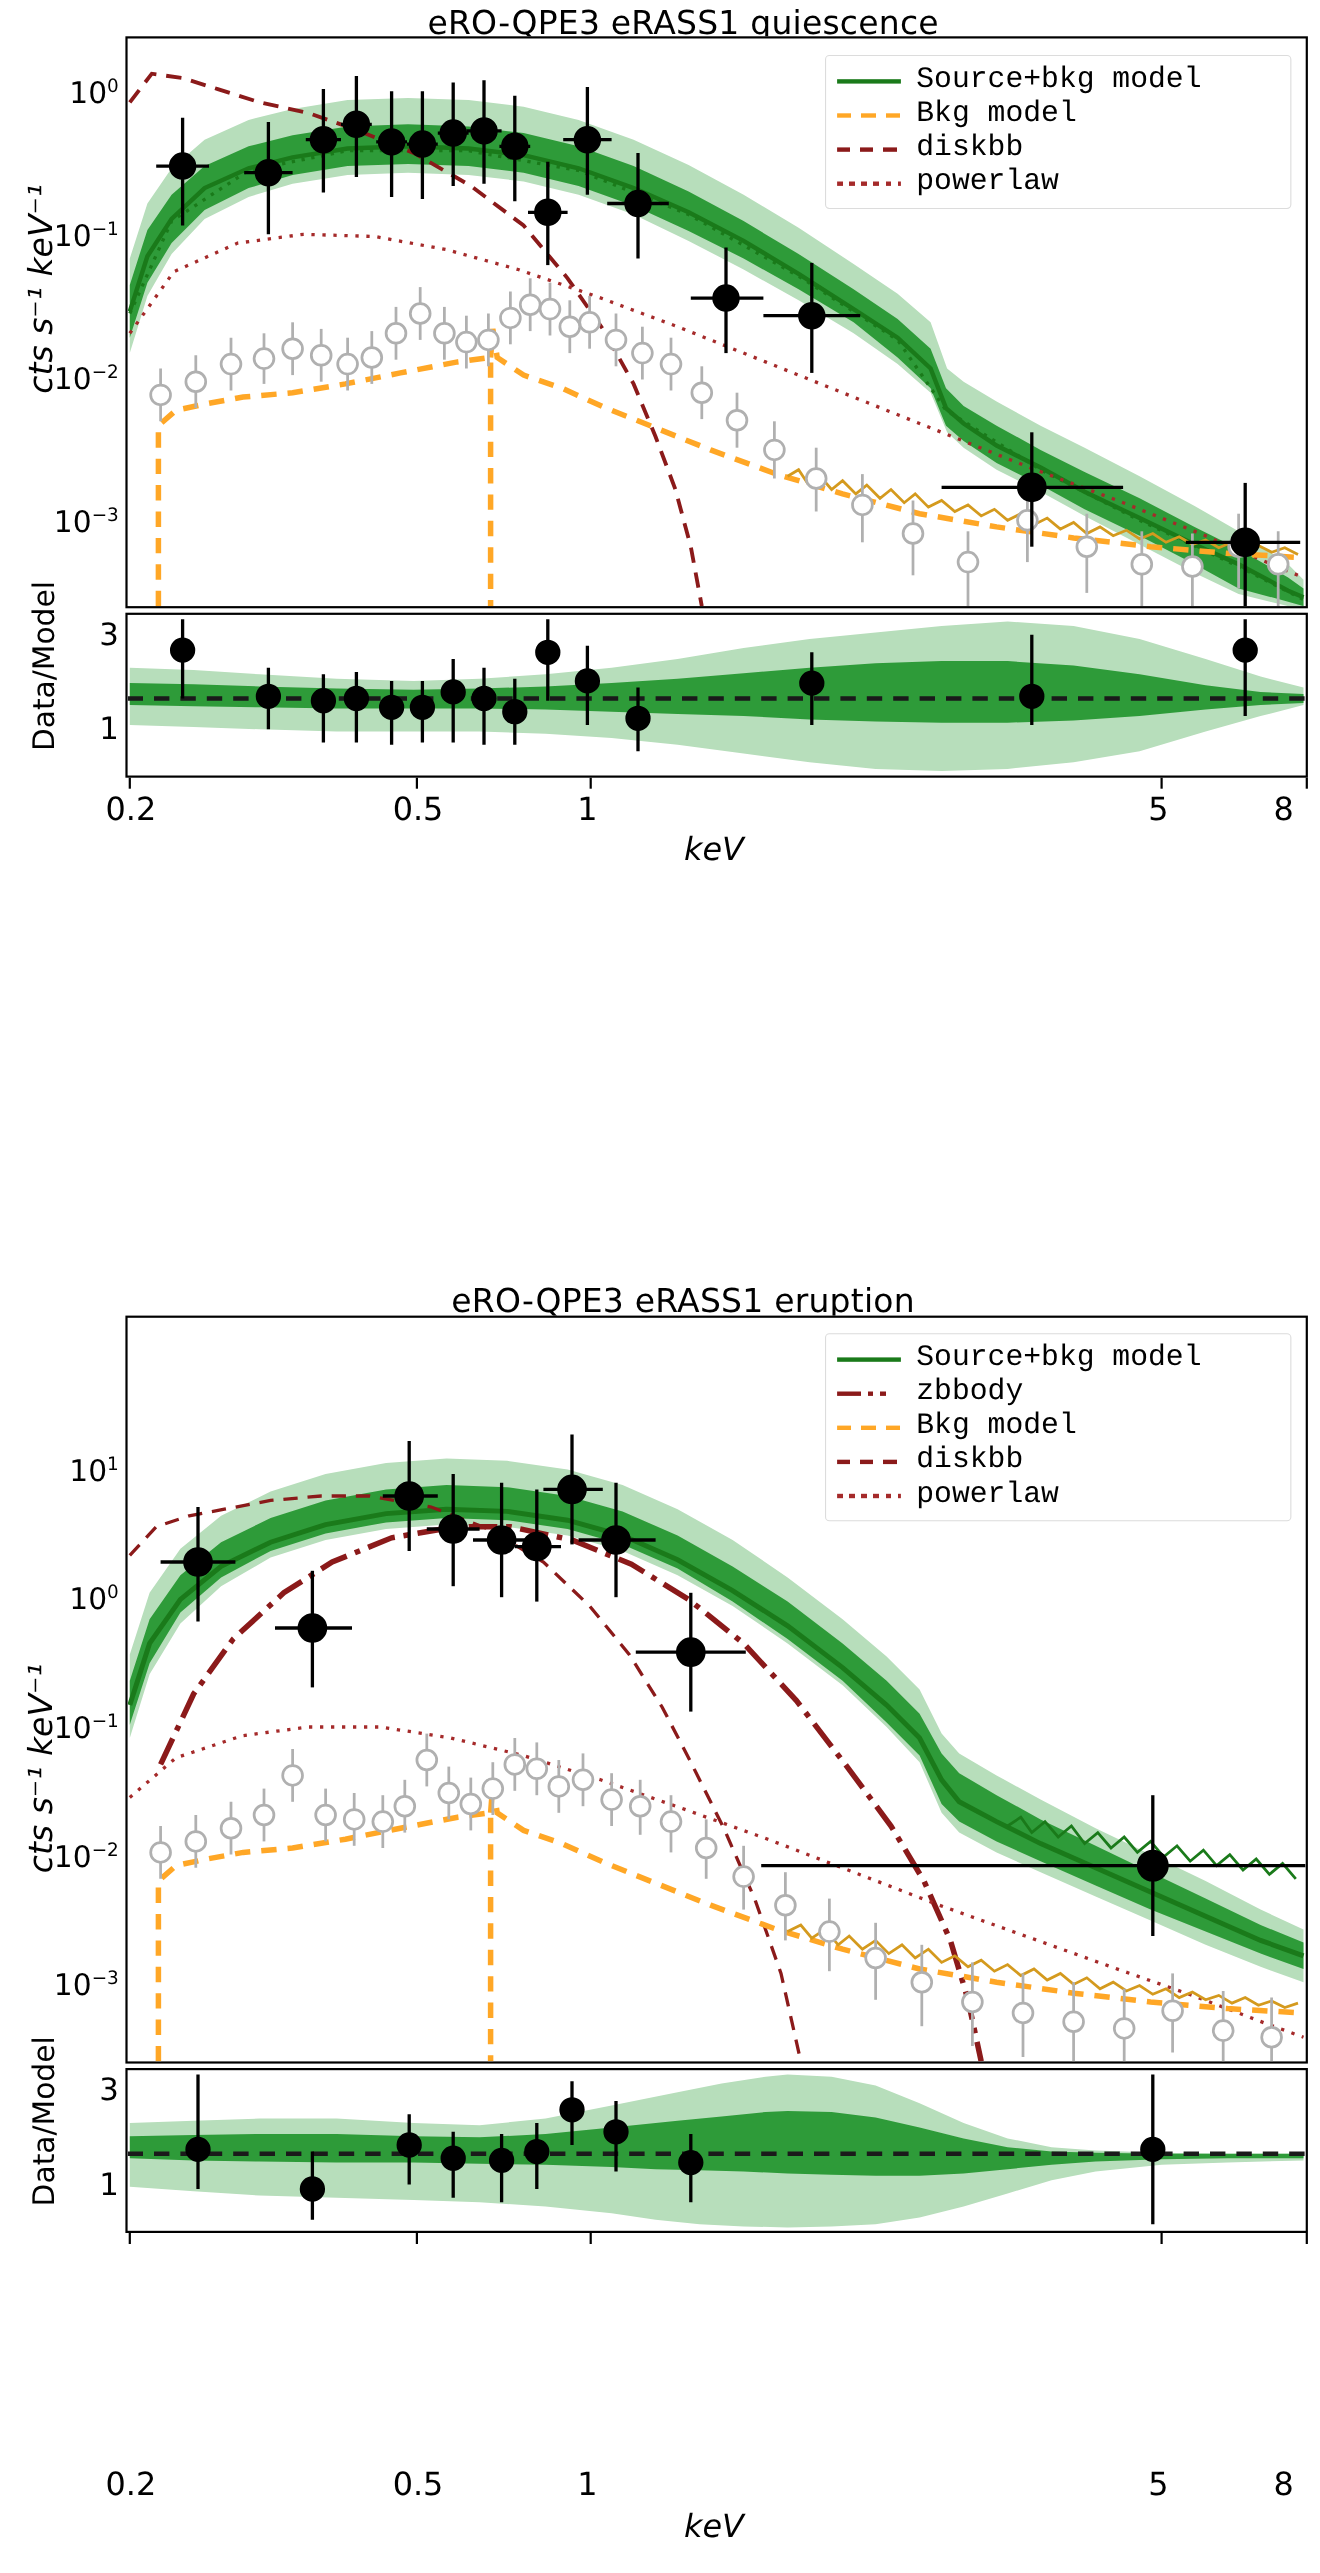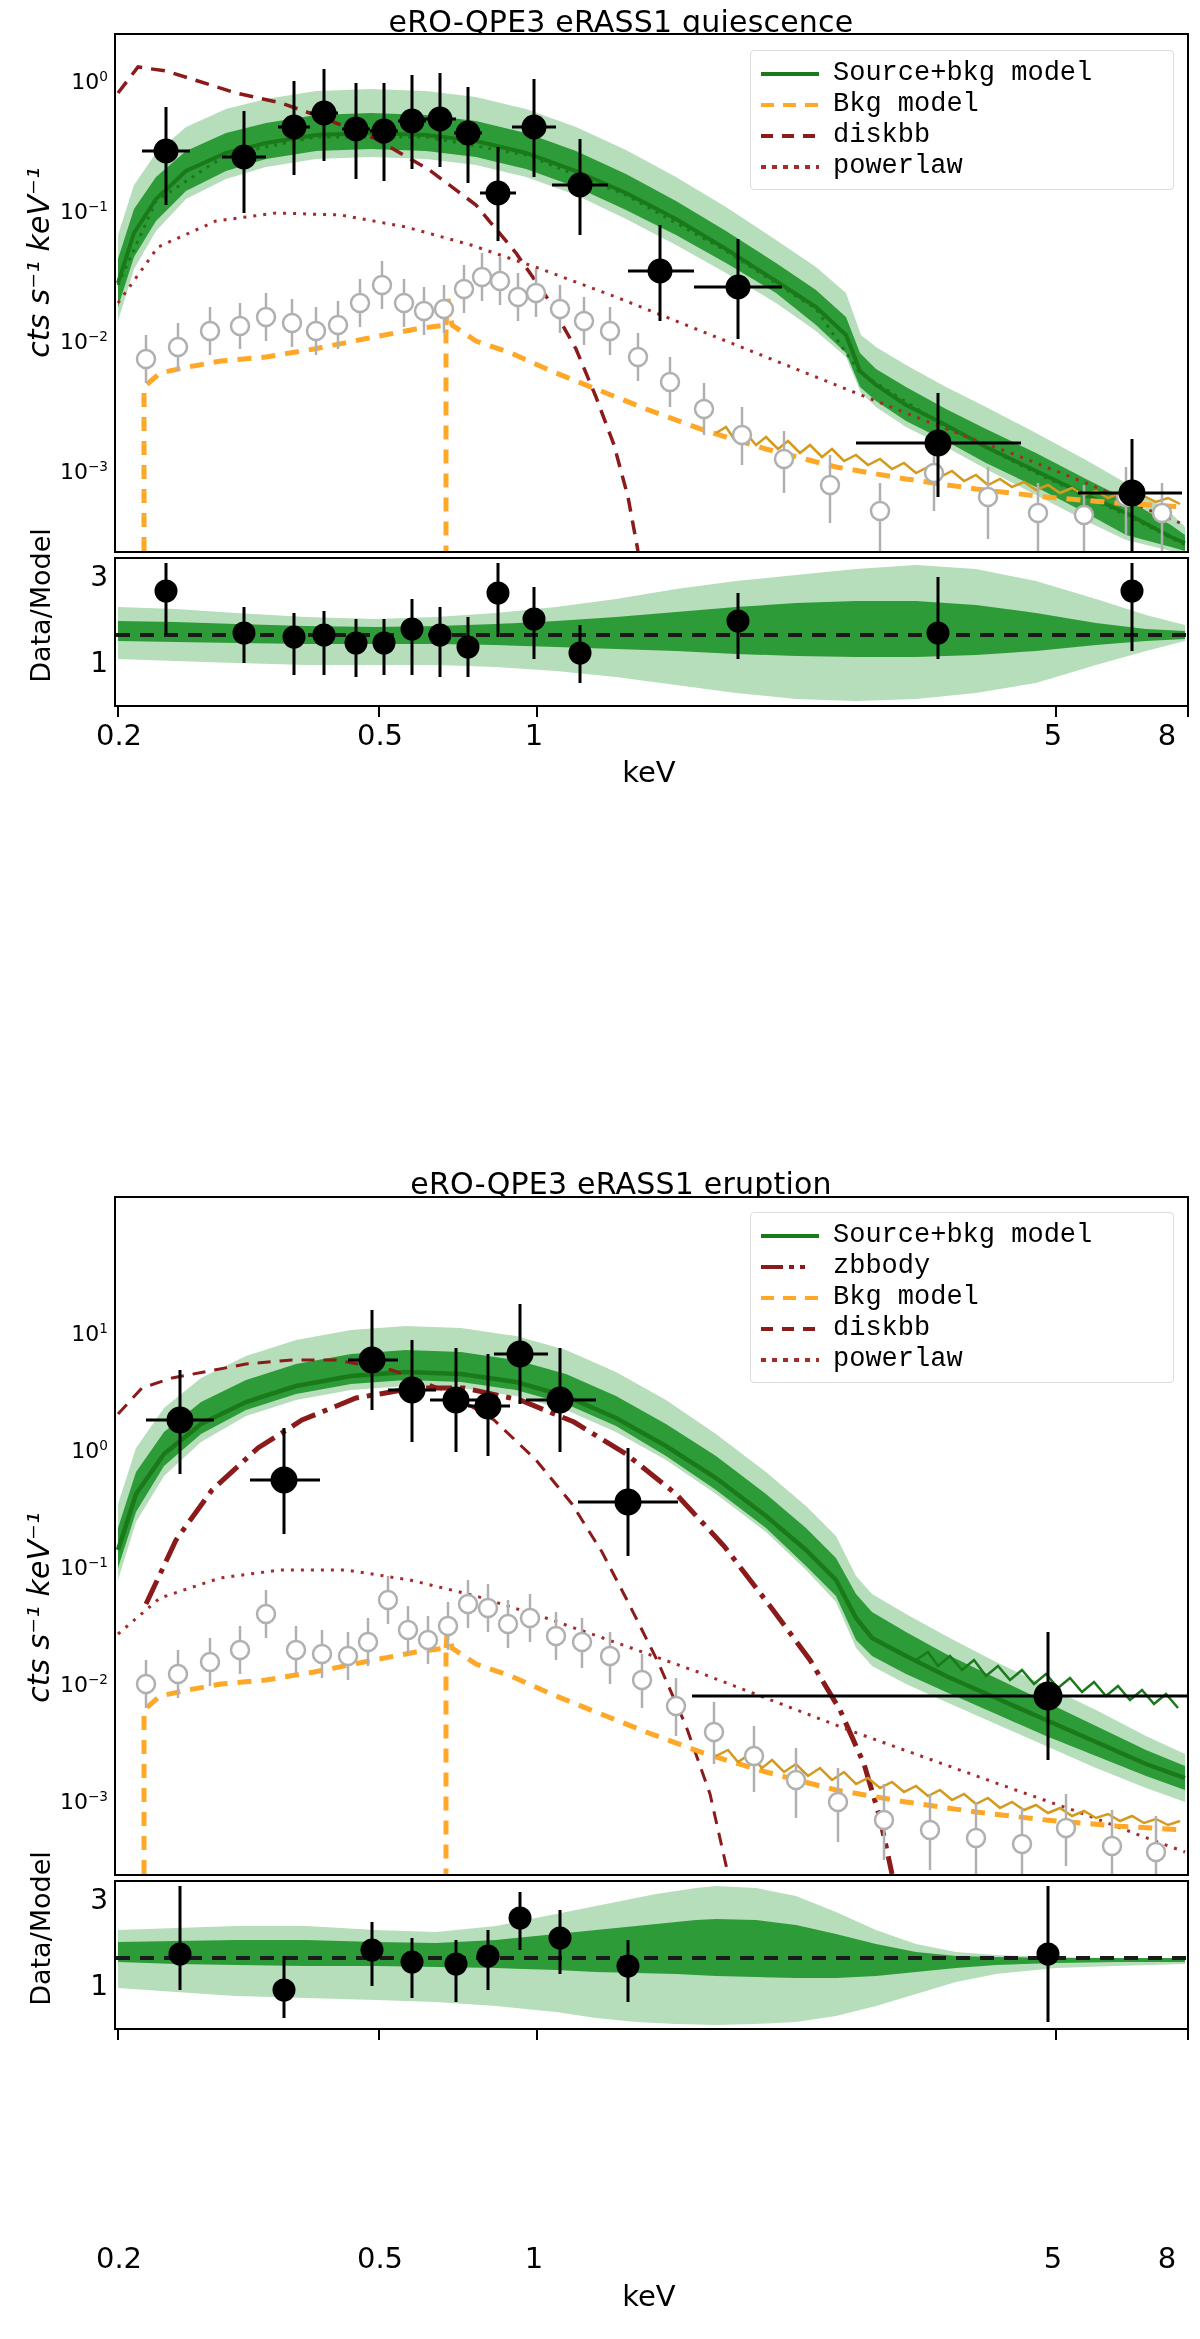--- a/index.html
+++ b/index.html
@@ -8,23 +8,23 @@
 
   
   .panel{position:absolute;box-sizing:border-box;border:2px solid #000;background:#fff;overflow:hidden;}
 
   .title{position:absolute;width:100%;text-align:center;font-size:30px;color:#000;letter-spacing:.2px;}
 
   .ylabel{position:absolute;transform-origin:50% 50%;transform:rotate(-90deg);
           font-size:30px;font-style:italic;white-space:nowrap;color:#000;}
   .ylabel2{position:absolute;transform-origin:50% 50%;transform:rotate(-90deg);
           font-size:27px;white-space:nowrap;color:#000;}
-  .xlabel{position:absolute;text-align:center;font-size:29px;color:#000;}
-
-  .ytick{position:absolute;right:0;text-align:right;font-size:22px;white-space:nowrap;color:#000;}
+  .xlabel{position:absolute;text-align:center;font-size:29px;color:#000;font-style:italic;}
+
+  .ytick{position:absolute;right:0;text-align:right;font-size:27px;white-space:nowrap;color:#000;}
   .ytick sup{font-size:.62em;vertical-align:super;}
   .xtick{position:absolute;text-align:center;font-size:29px;color:#000;}
 
   .tickmark{position:absolute;background:#000;}
 
   
   .legend{position:absolute;box-sizing:border-box;border:1px solid #dcdcdc;border-radius:4px;
           background:rgba(255,255,255,0.92);padding:7px 12px 7px 10px;}
   .legrow{display:flex;align-items:center;height:31px;font-family:Liberation Mono, monospace;}
   .legkey{width:58px;height:0;margin-right:14px;flex:0 0 58px;position:relative;}

